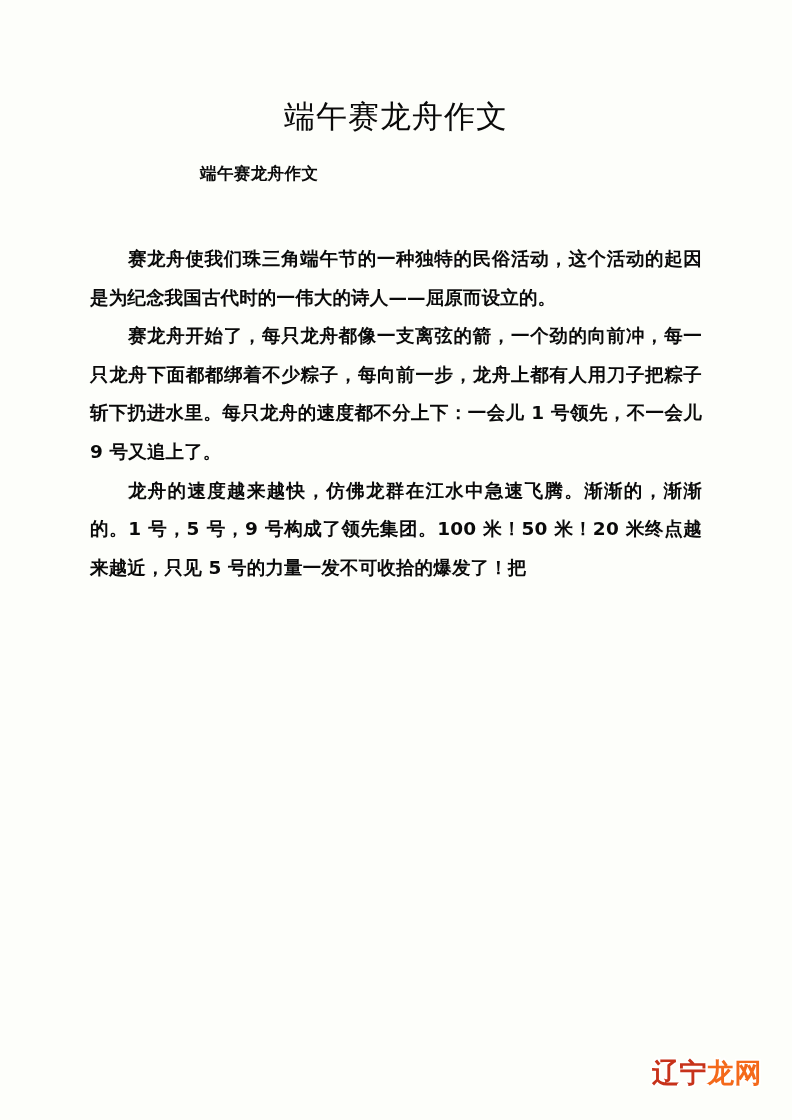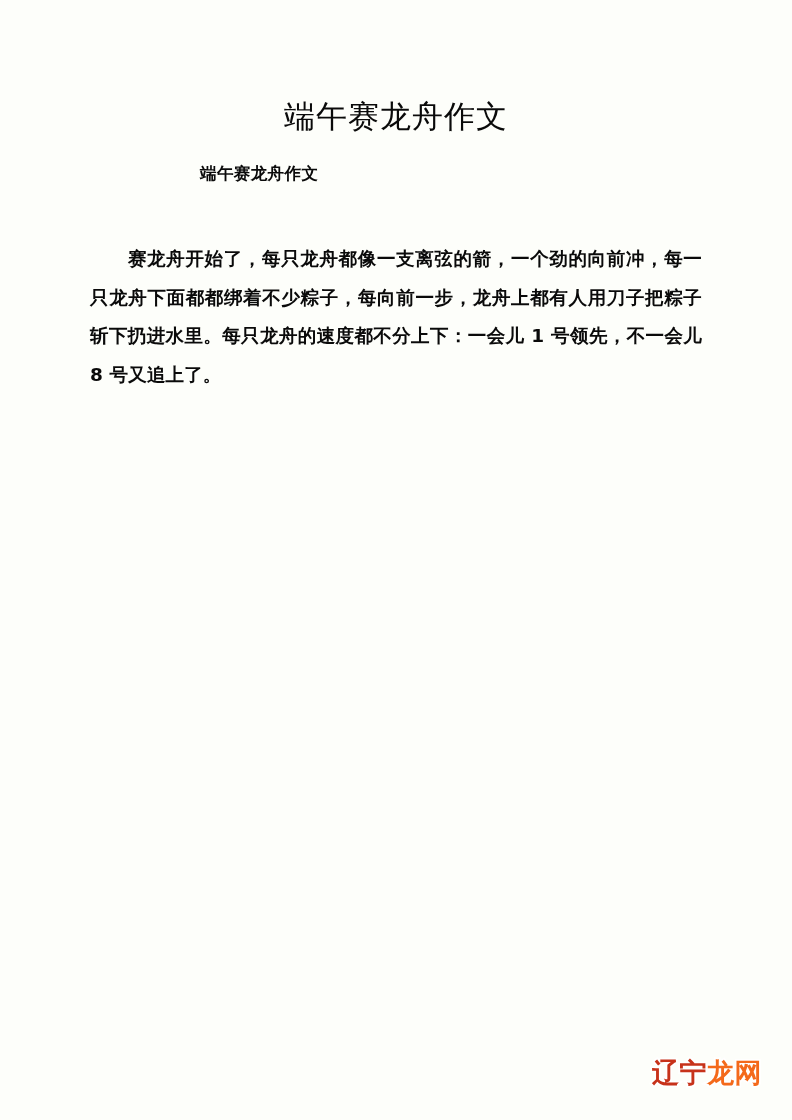--- a/index.html
+++ b/index.html
@@ -93,18 +93,20 @@
 </head>
 <body>
 
 <div class="page">
 
   <div class="doc-title">端午赛龙舟作文</div>
 
   <div class="doc-subtitle">端午赛龙舟作文</div>
 
   <div class="body-text">
-    <p>赛龙舟开始了，每只龙舟都像一支离弦的箭，一个劲的向前冲，每一只龙舟下面都都绑着不少粽子，每向前一步，龙舟上都有人用刀子把粽子斩下扔进水里。每只龙舟的速度都不分上下：一会儿 1 号领先，不一会儿 8 号又追上了。</p>
+    <p>赛龙舟使我们珠三角端午节的一种独特的民俗活动，这个活动的起因是为纪念我国古代时的一伟大的诗人——屈原而设立的。</p>
+    <p>赛龙舟开始了，每只龙舟都像一支离弦的箭，一个劲的向前冲，每一只龙舟下面都都绑着不少粽子，每向前一步，龙舟上都有人用刀子把粽子斩下扔进水里。每只龙舟的速度都不分上下：一会儿 1 号领先，不一会儿 9 号又追上了。</p>
+    <p>龙舟的速度越来越快，仿佛龙群在江水中急速飞腾。渐渐的，渐渐的。1 号，5 号，9 号构成了领先集团。100 米！50 米！20 米终点越来越近，只见 5 号的力量一发不可收拾的爆发了！把</p>
   </div>
 
   <div class="watermark"><span class="wm-a">辽宁</span><span class="wm-b">龙网</span></div>
 
 </div>
 
 </body></html>

